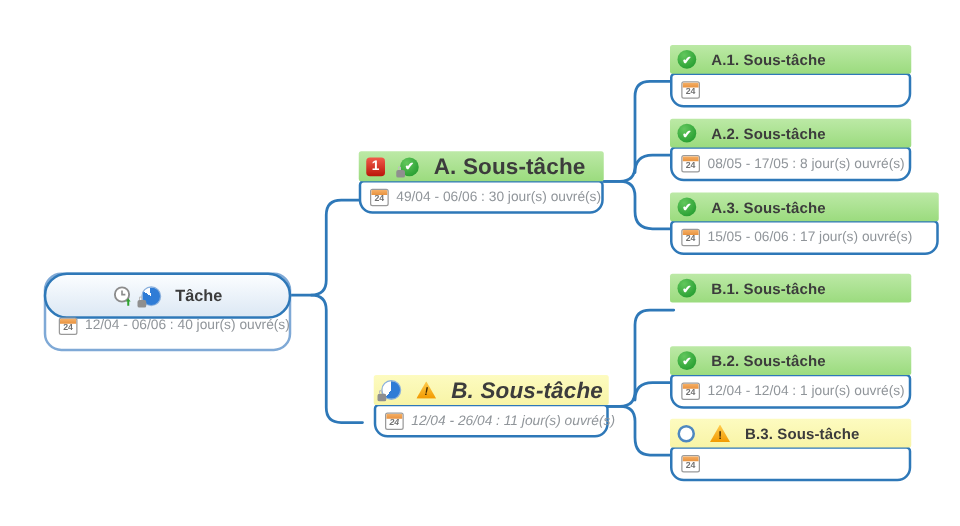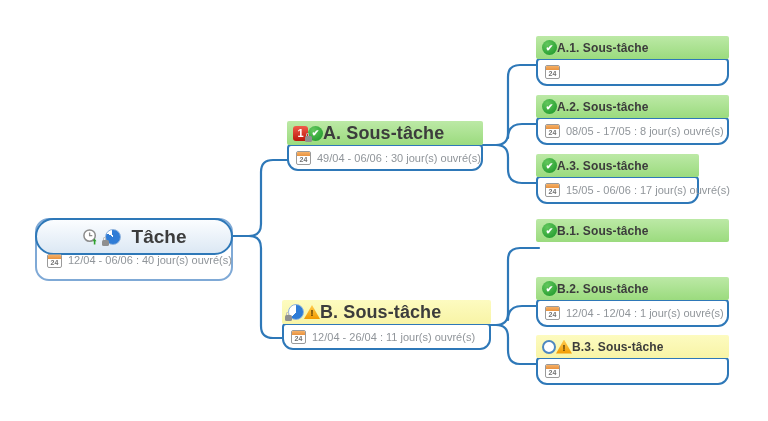--- a/index.html
+++ b/index.html
@@ -5,58 +5,58 @@
   html,body{margin:0;padding:0;}
   body{
     width:768px;height:421px;position:relative;overflow:hidden;background:#ffffff;
     font-family:"Liberation Sans", sans-serif;
   }
   #wires{position:absolute;left:0;top:0;width:768px;height:421px;}
 
   
   .node{position:absolute;width:193px;}
   .bar{
-    height:23px;display:flex;align-items:center;gap:0;padding:0 6px;
+    height:23px;display:flex;align-items:center;gap:12px;padding:0 6px;
     border-radius:2px;position:relative;z-index:2;box-sizing:border-box;
   }
   .bar.green{background:linear-gradient(180deg,#bce9a6 0%,#9bdb7e 100%);}
   .bar.yellow{background:linear-gradient(180deg,#fdfbc0 0%,#f8f4a6 100%);}
   .title{font-size:12px;font-weight:700;color:#3c3c3c;white-space:nowrap;letter-spacing:.1px;}
   .parent .bar{height:24px;}
   .parent .title{font-size:18px;}
   .panel{
     height:28px;box-sizing:border-box;margin-top:-1px;position:relative;z-index:1;
     border:2px solid #2e78b8;border-radius:4px 4px 11px 11px;background:#fff;
     display:flex;align-items:center;gap:6px;padding:0 7px;
   }
   .parent .panel{height:27px;}
   .date{font-size:11px;color:#90959a;white-space:nowrap;}
 
   
   .n-a {left:287px;top:121px;width:196px;}
-  .n-b {left:282px;top:300px;width:209px;}
+  .n-b {left:299px;top:300px;width:188px;font-style:italic;}
   .n-a1{left:536px;top:36px;}
   .n-a2{left:536px;top:95px;}
-  .n-a3{left:536px;top:154px;width:163px;}
+  .n-a3{left:536px;top:154px;width:215px;}
   .n-b1{left:536px;top:219px;}
   .n-b2{left:536px;top:277px;}
   .n-b3{left:536px;top:335px;}
 
   
   .root{
     position:absolute;left:35px;top:218px;width:198px;height:63px;box-sizing:border-box;
     border:2px solid #7fa9d6;border-radius:14px;background:#fff;
   }
   .root-pill{
     position:absolute;left:-2px;right:-2px;top:-2px;height:37px;box-sizing:border-box;
     border:2px solid #2e78b8;border-radius:19px;
     background:linear-gradient(180deg,#fbfdff 0%,#dce8f4 100%);
     display:flex;align-items:center;justify-content:center;gap:5px;
   }
-  .root-title{font-size:19px;font-weight:700;color:#3c3c3c;margin-left:6px;}
+  .root-title{font-size:13px;font-weight:700;color:#3c3c3c;margin-left:6px;}
   .root-date{
     position:absolute;left:10px;right:4px;bottom:0;height:25px;
     display:flex;align-items:flex-start;gap:6px;
   }
 
   
   .iconwrap{position:relative;display:inline-flex;flex:none;}
 
   .cal{width:15px;height:14px;border:1px solid #9a9a9a;border-radius:2px;background:#fff;
        display:inline-flex;flex-direction:column;overflow:hidden;flex:none;box-sizing:border-box;}

